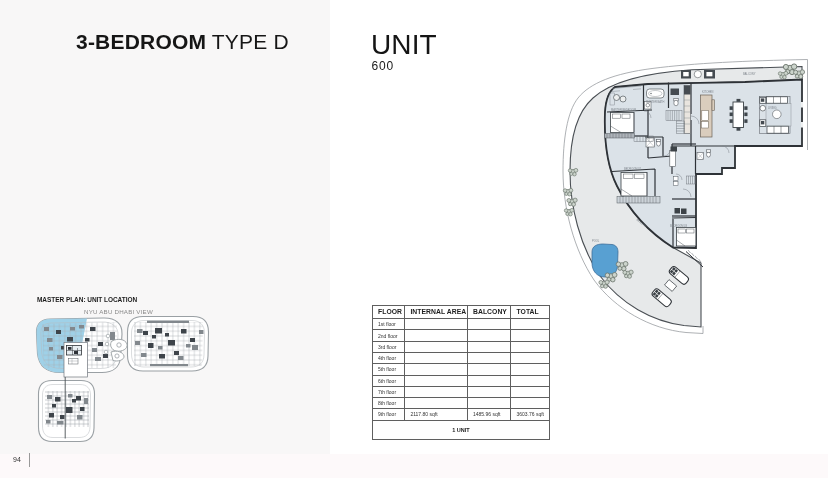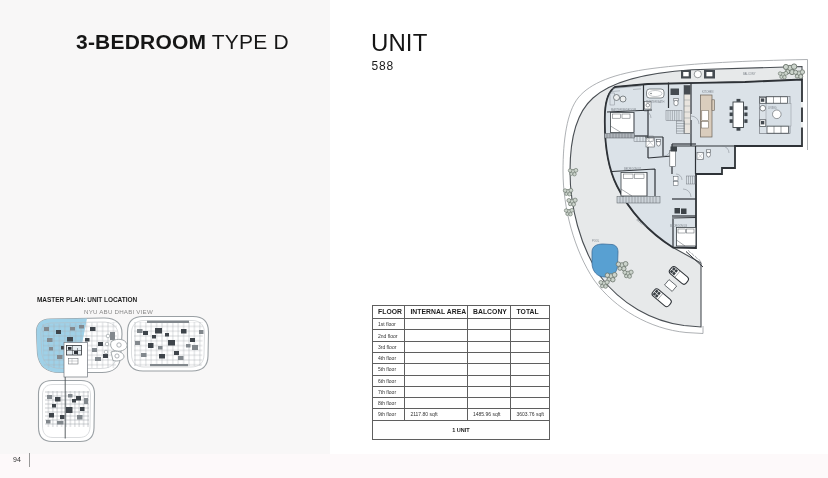--- a/index.html
+++ b/index.html
@@ -1,19 +1,19 @@
 <!DOCTYPE html>
 <html><head><meta charset="utf-8"><style>
 html,body{margin:0;padding:0;width:828px;height:478px;overflow:hidden;background:#fff;font-family:"Liberation Sans",sans-serif;}
 .abs{position:absolute;}
 #leftbg{left:0;top:0;width:330px;height:454px;background:#f8f7f7;}
 #botbg{left:0;top:454px;width:828px;height:24px;background:#fdf9fa;}
 #h1{left:36px;top:29.5px;font-size:21px;letter-spacing:.2px;color:#161616;font-weight:400;margin-left:40px;}
 #h1 b{font-weight:700;}
-#unit{left:371px;top:28.5px;font-size:24px;color:#151515;letter-spacing:.1px;}
+#unit{left:371px;top:28.5px;font-size:28px;color:#151515;letter-spacing:.1px;}
 #u903{left:371.5px;top:59px;font-size:12px;letter-spacing:.8px;color:#1a1a1a;}
 #mp1{left:37px;top:296px;font-size:6.5px;font-weight:700;letter-spacing:-0.05px;color:#1c1c1c;}
 #mp2{left:84px;top:308px;font-size:6.2px;color:#8a8a8a;letter-spacing:.2px;}
 #pg{left:13px;top:456px;font-size:7px;color:#333;}
 #pgbar{left:29px;top:453px;width:1px;height:14px;background:#999;}
 #tbl{left:372px;top:304.5px;}
 table{border-collapse:collapse;table-layout:fixed;width:177px;}
 td,th{border:0.8px solid #5f5f5f;padding:0;font-weight:400;color:#2a2a2a;overflow:hidden;white-space:nowrap;}
 th{font-weight:700;font-size:6.8px;text-align:left;padding-left:5px;height:12.7px;color:#1d1d1d;letter-spacing:.05px;}
 td{font-size:5px;padding-left:5px;height:10.27px;color:#333;}
@@ -331,21 +331,21 @@
 <rect x="68" y="347" width="3.5" height="2.8" fill="#2e3237"></rect>
       <rect x="74" y="351" width="4" height="3" fill="#2e3237"></rect>
 <rect x="68.5" y="358.5" width="9.5" height="5.5" fill="none" stroke="#555b60" stroke-width="0.5"></rect>
 <path d="M68.5,361 h9.5 M72,358.5 v5.5" stroke="#8b9196" stroke-width="0.4"></path>
 <path d="M65.2,377 L65.2,438.5" stroke="#4a4f54" stroke-width="0.9" fill="none"></path>
 </g>
 </svg>
 
 <div class="abs" id="h1"><b>3-BEDROOM</b> TYPE D</div>
 <div class="abs" id="unit">UNIT</div>
-<div class="abs" id="u903">588</div>
+<div class="abs" id="u903">600</div>
 <div class="abs" id="mp1">MASTER PLAN: UNIT LOCATION</div>
 <div class="abs" id="mp2">NYU ABU DHABI VIEW</div>
 <div class="abs" id="pg">94</div>
 <div class="abs" id="pgbar"></div>
 <div class="abs" id="tbl">
 <table>
 <colgroup>
         <col style="width:32.4px">
         <col style="width:62.6px">
         <col style="width:43.5px">

